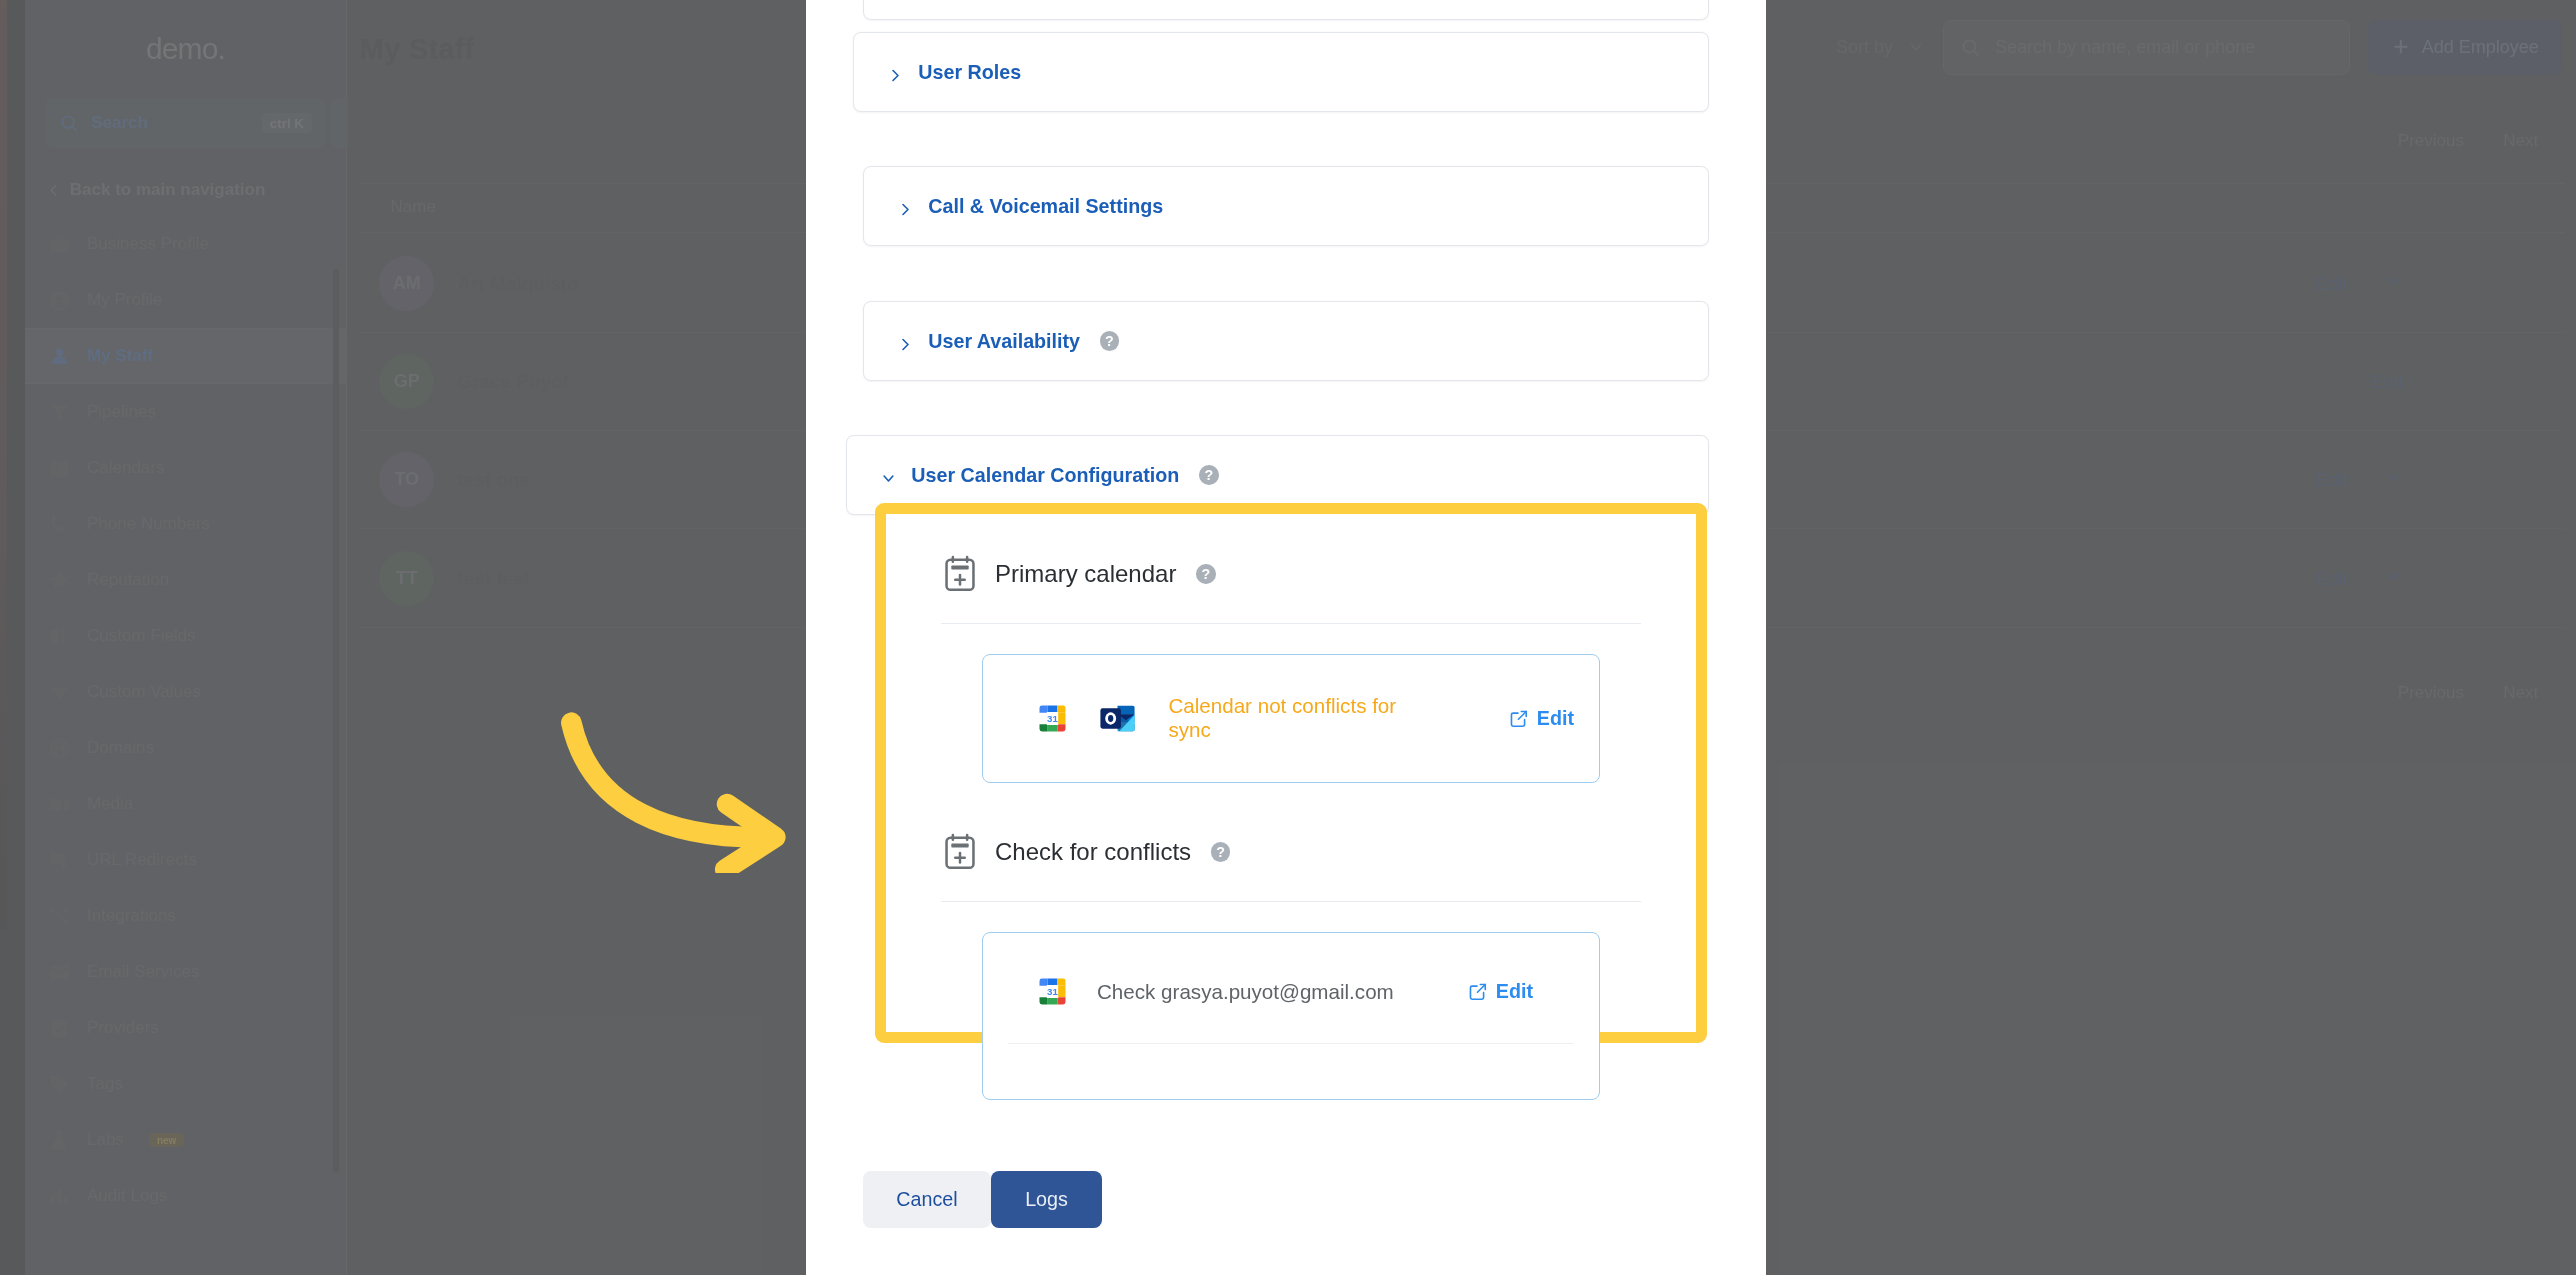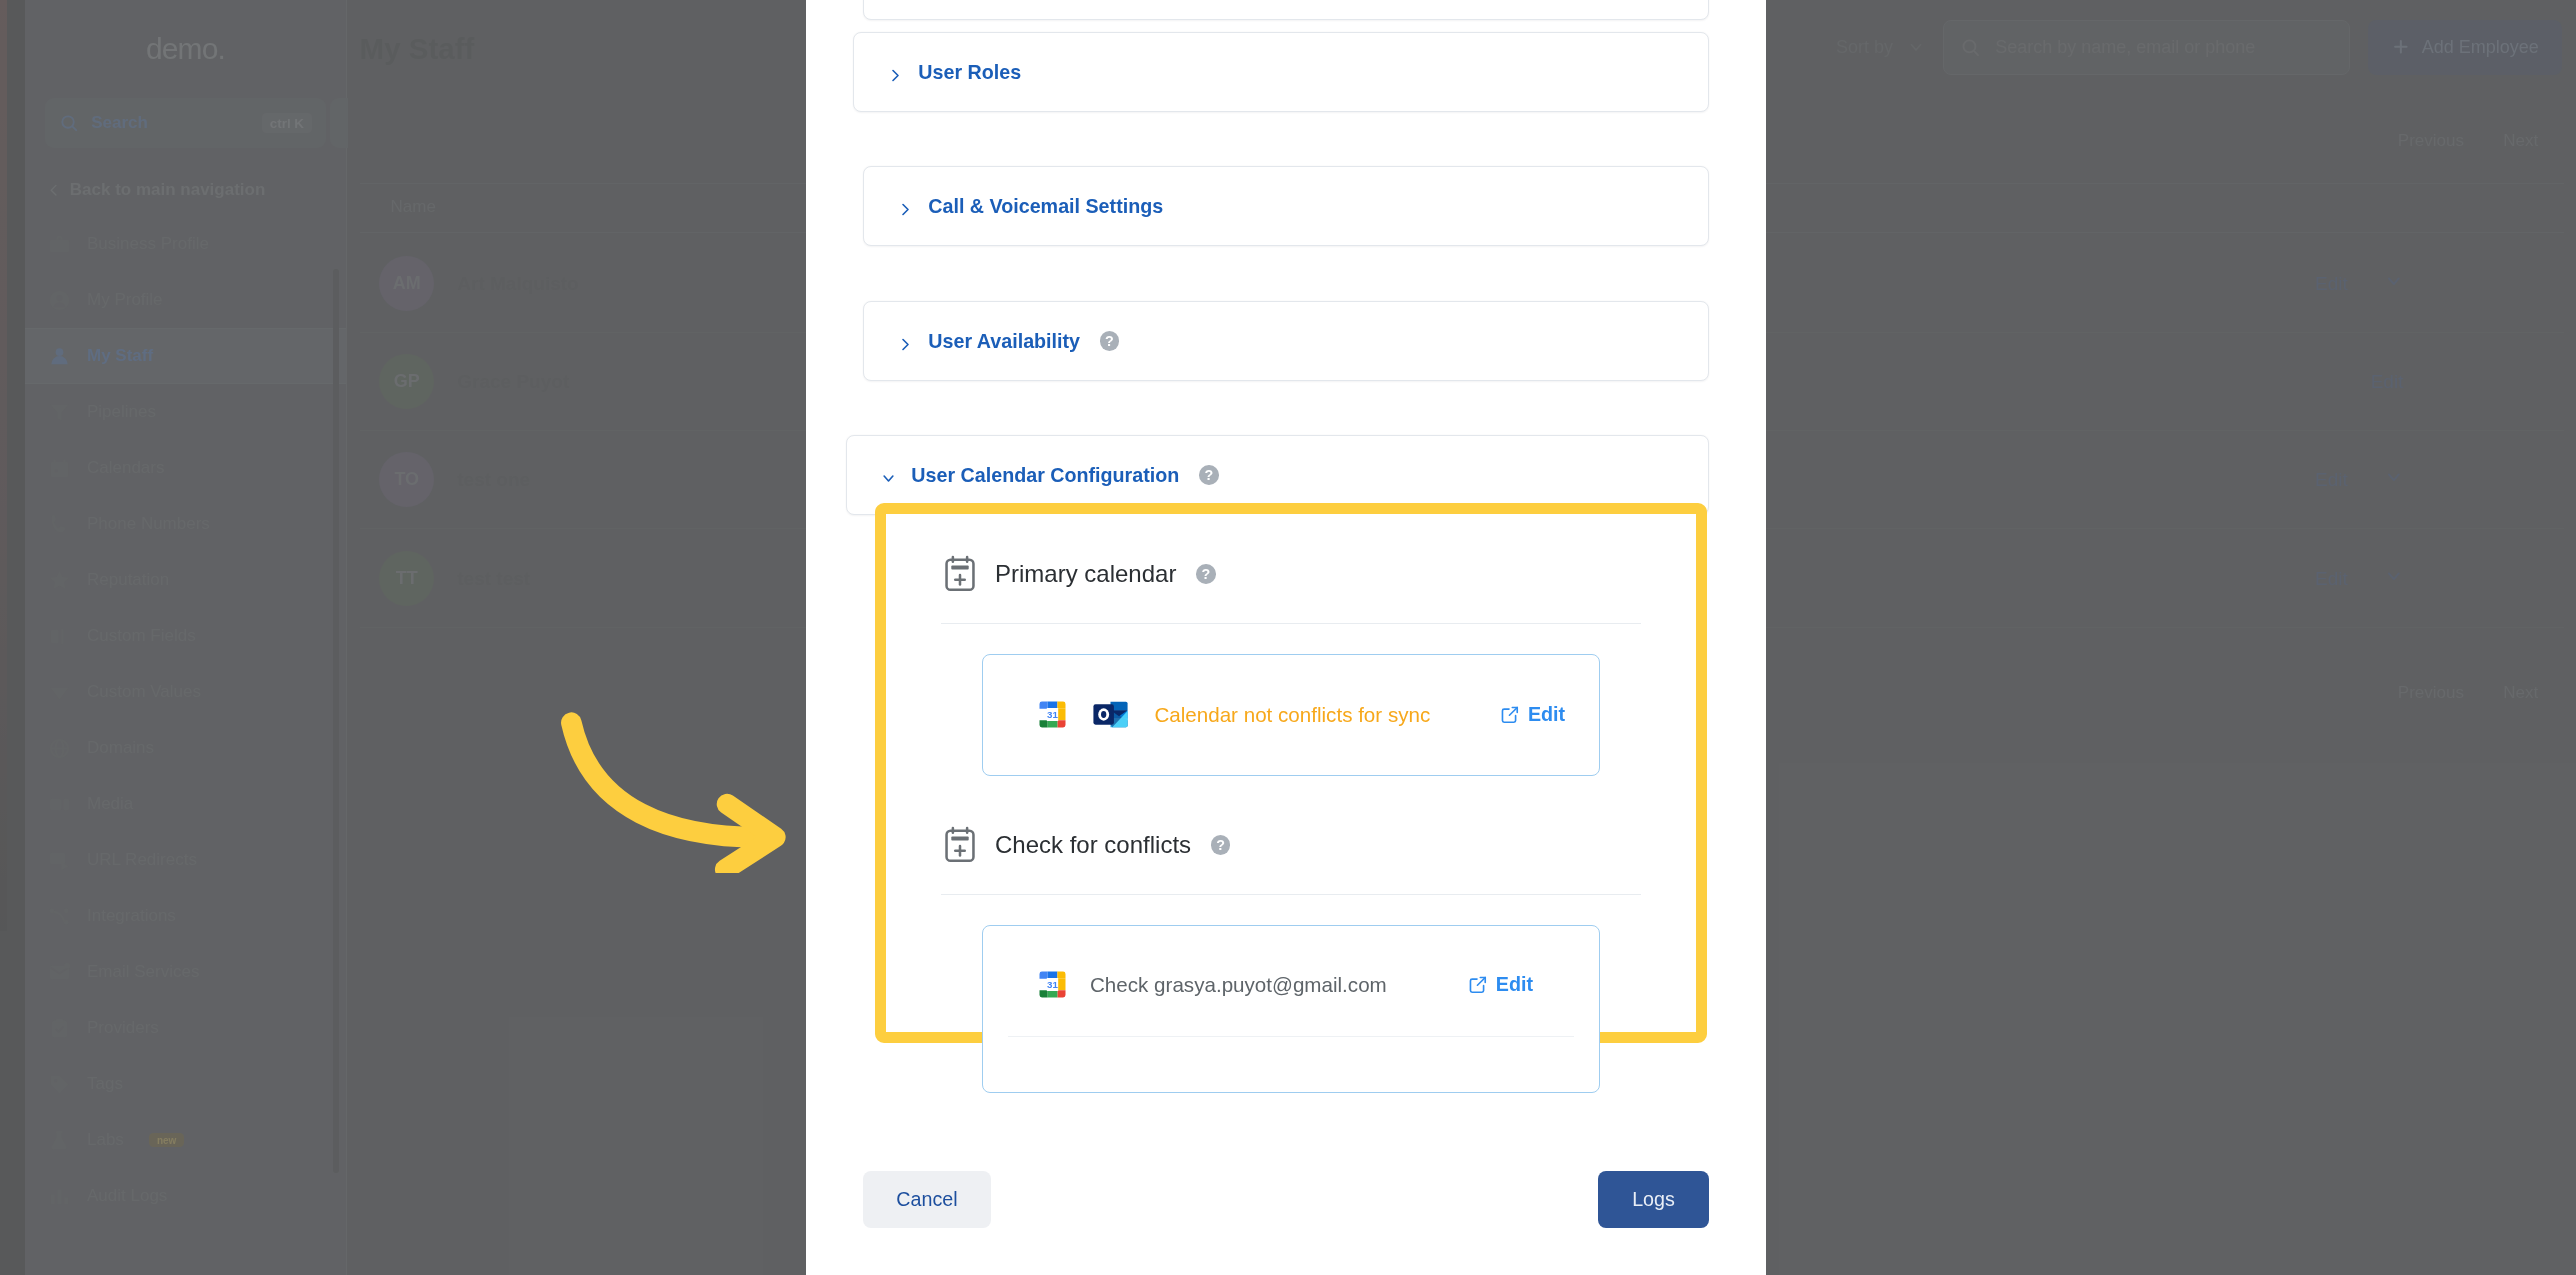--- a/index.html
+++ b/index.html
@@ -190,40 +190,40 @@
   .sec-rule { height: 0.9px; background: #e8ecf0; }
 
   .cal-card {
     margin: 30px 41px 0 41px;
     border: 0.9px solid #9fcdf0; border-radius: 8px;
     background: #fff;
     padding: 27px 25px;
   }
   .cal-card.tall { min-height: 168px; }
   .cal-row {
-    display: flex; align-items: center; gap: 18px;
+    display: flex; align-items: center; gap: 25px;
     padding: 12.5px 0 12.5px 25px;
   }
   .cal-row.bordered { border-bottom: 0.9px solid #eef1f4; padding-bottom: 32px; }
   .sync-text {
     font-size: 20.6px; color: #F7A81B; margin-left: 5.4px;
   }
   .conflict-text { font-size: 20.6px; color: #5e6469; }
   .edit-link {
     margin-left: auto; margin-right: 41px;
     display: flex; align-items: center; gap: 8px;
     color: #2D8CF0; font-size: 19.7px; font-weight: 700;
   }
   .edit-link.near { margin-left: 52px; margin-right: 0; }
   .edit-ico { width: 19.7px; height: 19.7px; flex: 0 0 auto; }
 
   
   .modal-footer {
     position: absolute; left: 57px; right: 57px; bottom: 47px;
-    display: flex; align-items: center; justify-content: space-between;
+    display: flex; align-items: center; 
   }
   .btn-cancel {
     width: 128px; height: 57px; border-radius: 8px;
     background: #eef0f3; color: #1d4f9e;
     display: flex; align-items: center; justify-content: center;
     font-size: 19.7px; font-weight: 500;
   }
   .btn-save {
     width: 111px; height: 57px; border-radius: 8px;
     background: #2F5596; color: #e9eef6;

